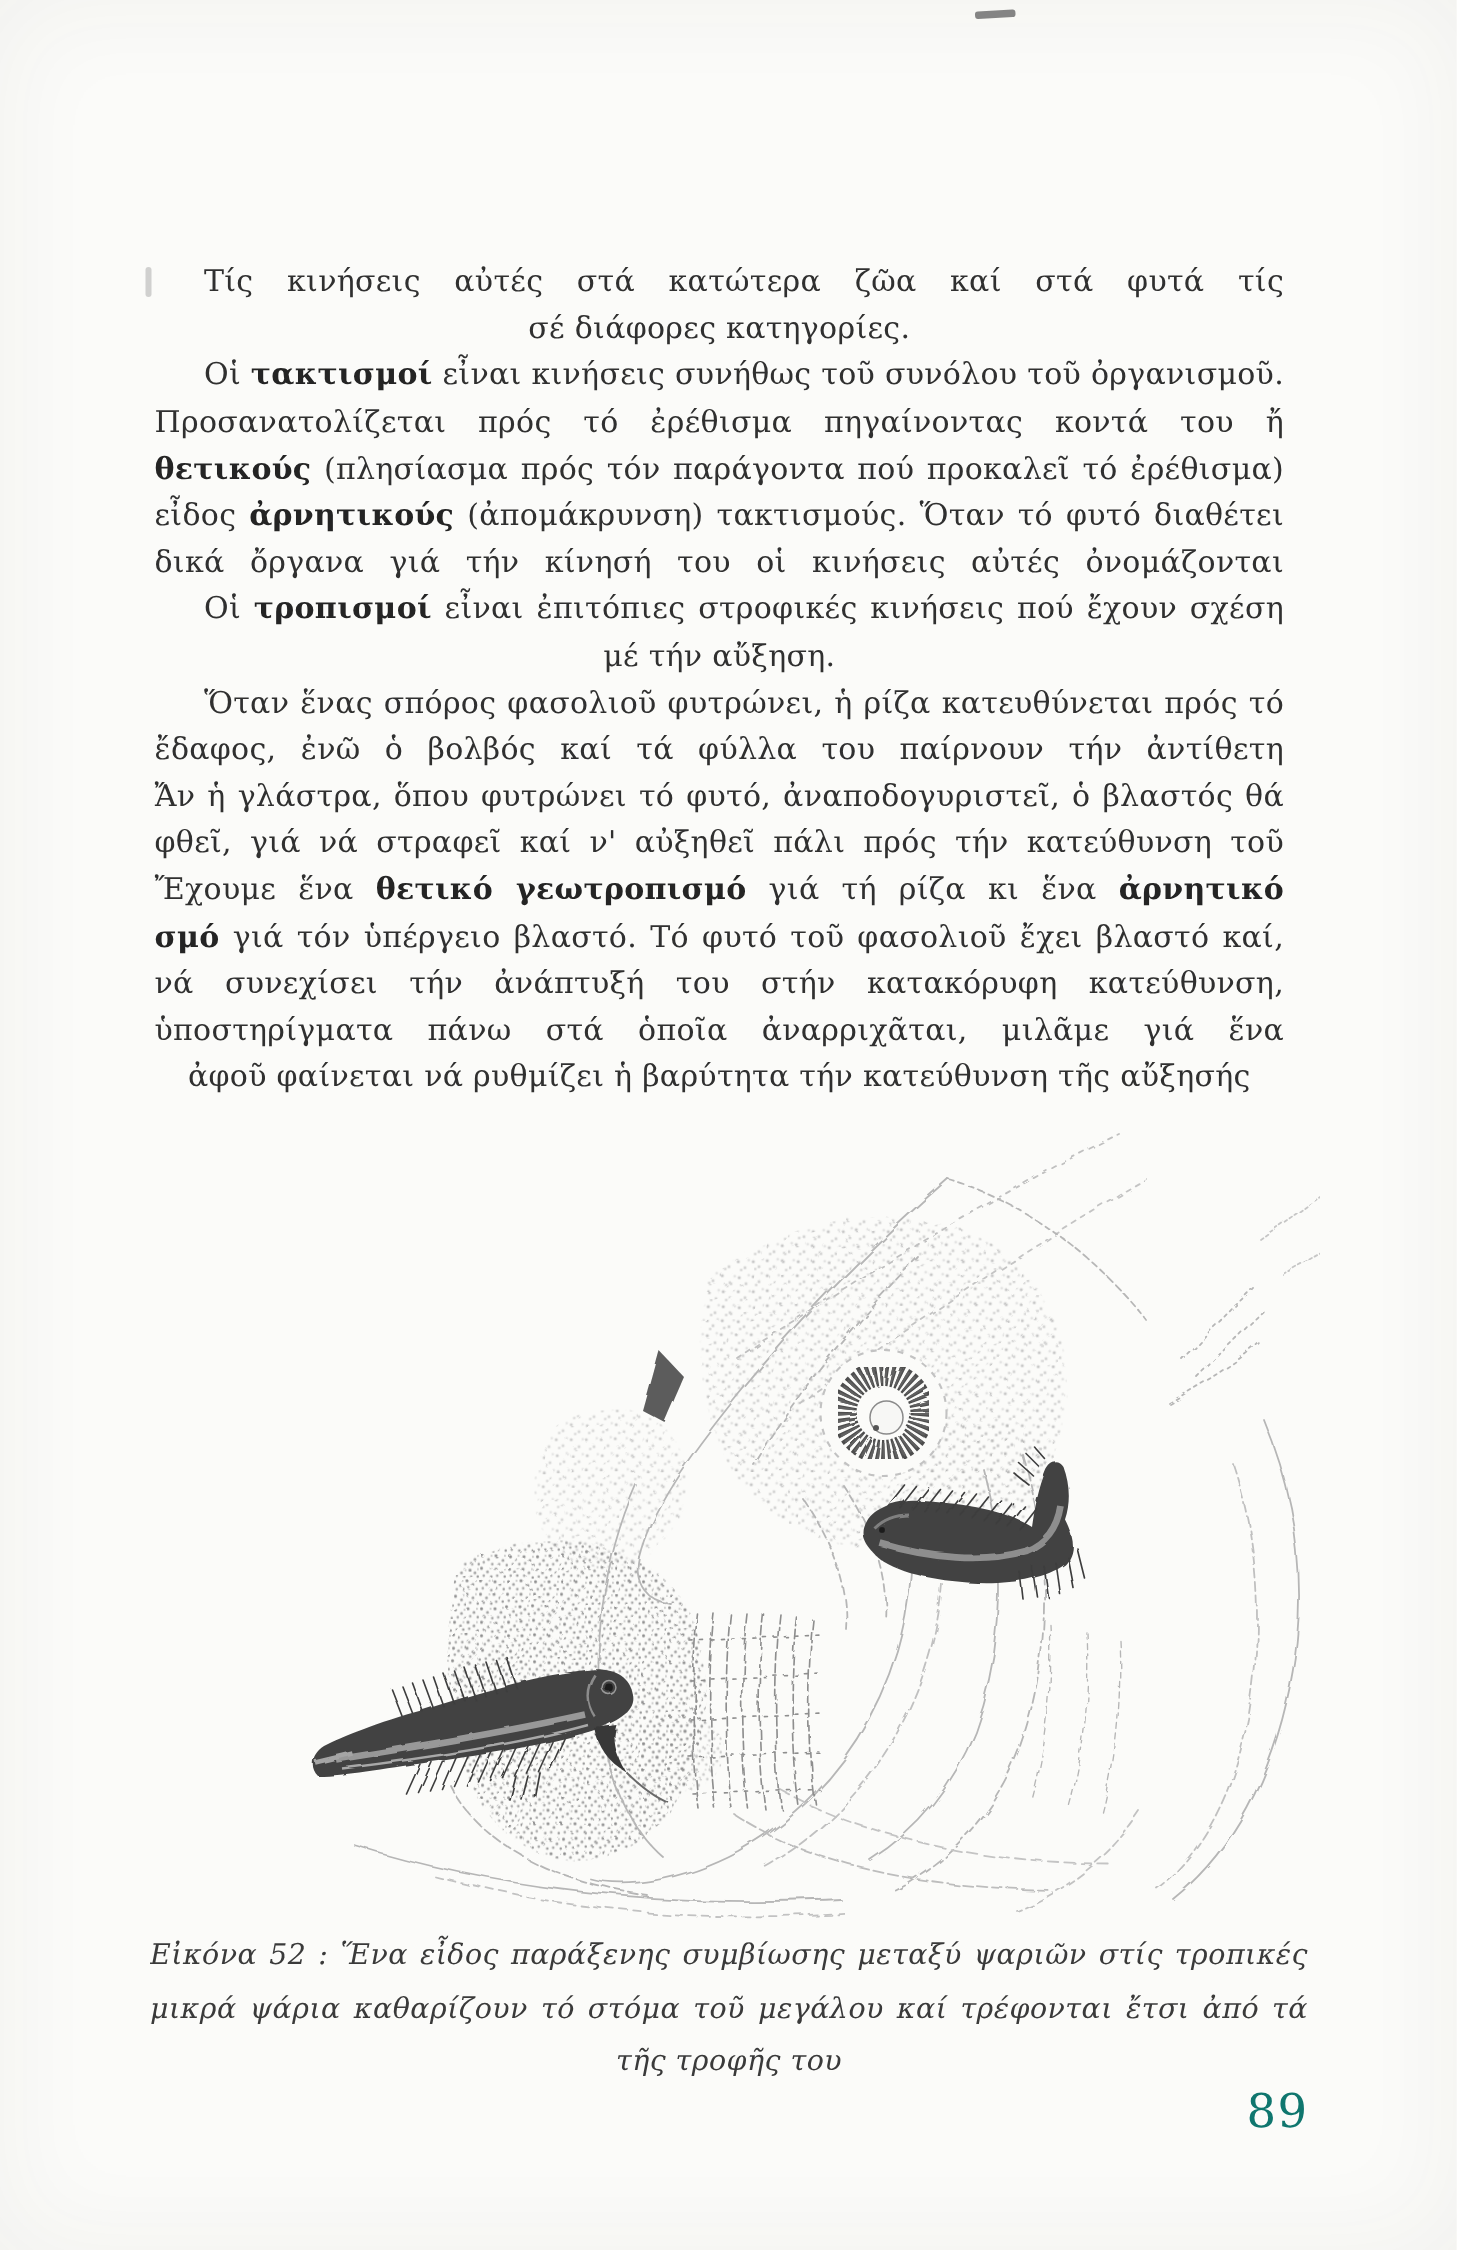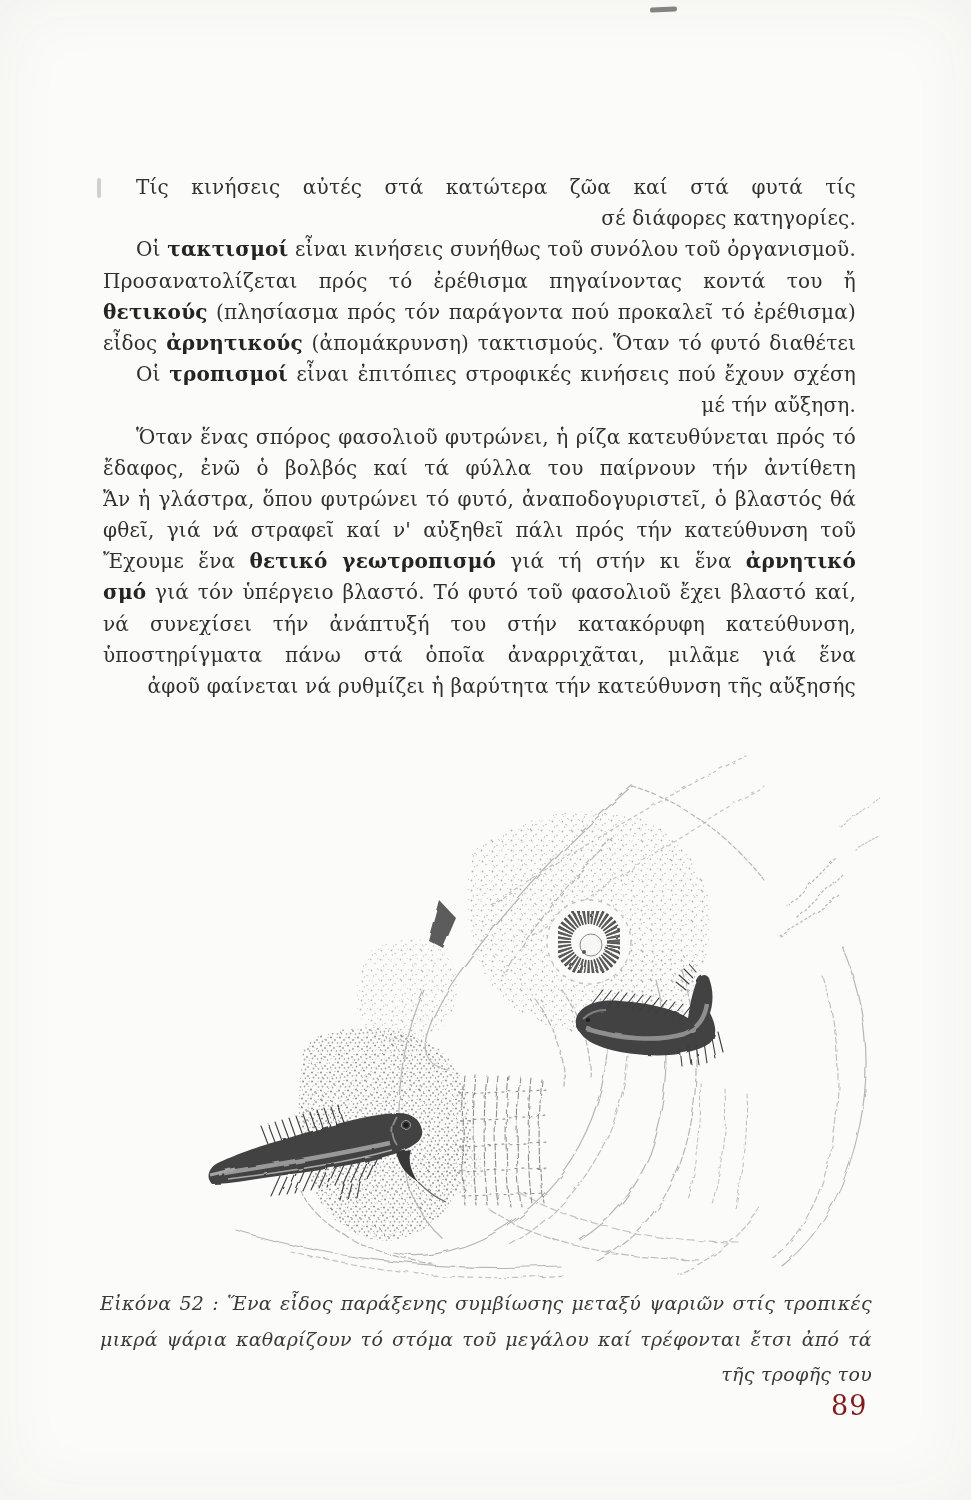--- a/index.html
+++ b/index.html
@@ -14,39 +14,39 @@
     position:absolute;inset:0;
     box-shadow:inset 0 0 70px rgba(60,55,45,0.05);
   }
   
   .text-block{
     position:absolute;left:103px;top:172px;width:753px;
     font-size:20px;line-height:31.2px;
     color:#303030;
     letter-spacing:0.2px;
   }
-  .line{height:31.2px;overflow:hidden;text-align:right;}
+  .line{height:31.2px;overflow:hidden;text-align:center;}
   .line.j{text-align:justify;text-align-last:justify;}
   .line.ind{text-indent:33px;}
   .line b{font-weight:bold;color:#242424;}
   
   .figure{
     position:absolute;left:140px;top:738px;width:740px;height:552px;
   }
   
   .caption{
     position:absolute;left:100px;top:1286px;width:772px;
     font-size:19px;line-height:35.5px;font-style:italic;
     color:#3a3a3a;letter-spacing:0.3px;
   }
   .caption .line{height:35.5px;}
   
   .pageno{
     position:absolute;left:831px;top:1390px;
-    font-size:27px;color:#7f1d1d;letter-spacing:1px;
+    font-size:31px;color:#0f766e;letter-spacing:1px;
   }
   
   .artifact-top{
     position:absolute;left:650px;top:7px;width:27px;height:5px;
     background:#707070;border-radius:2px;transform:rotate(-3deg);opacity:.85;
   }
   .artifact-left{
     position:absolute;left:97px;top:178px;width:4px;height:20px;
     background:#909090;border-radius:2px;opacity:.4;
   }
@@ -59,27 +59,28 @@
   <div class="artifact-top"></div>
   <div class="artifact-left"></div>
 
   <div class="text-block">
       <div class="line ind j"><span>Τίς κινήσεις αὐτές στά κατώτερα ζῶα καί στά φυτά τίς κατατάσσουμε</span></div>
       <div class="line"><span>σέ διάφορες κατηγορίες.</span></div>
       <div class="line ind j"><span>Οἱ </span><b>τακτισμοί</b><span> εἶναι κινήσεις συνήθως τοῦ συνόλου τοῦ ὀργανισμοῦ.</span></div>
       <div class="line j"><span>Προσανατολίζεται πρός τό ἐρέθισμα πηγαίνοντας κοντά του ἤ ἀποφεύγον-</span></div>
       <div class="line j"><b>θετικούς</b><span> (πλησίασμα πρός τόν παράγοντα πού προκαλεῖ τό ἐρέθισμα) καί</span></div>
       <div class="line j"><span>εἶδος </span><b>ἀρνητικούς</b><span> (ἀπομάκρυνση) τακτισμούς. Ὅταν τό φυτό διαθέτει εἰ-</span></div>
+      <div class="line j"><span>δικά ὄργανα γιά τήν κίνησή του οἱ κινήσεις αὐτές ὀνομάζονται </span></div>
       <div class="line ind j"><span>Οἱ </span><b>τροπισμοί</b><span> εἶναι ἐπιτόπιες στροφικές κινήσεις πού ἔχουν σχέση</span></div>
       <div class="line"><span>μέ τήν αὔξηση.</span></div>
       <div class="line ind j"><span>Ὅταν ἕνας σπόρος φασολιοῦ φυτρώνει, ἡ ρίζα κατευθύνεται πρός τό</span></div>
       <div class="line j"><span>ἔδαφος, ἐνῶ ὁ βολβός καί τά φύλλα του παίρνουν τήν ἀντίθετη κατεύθυνση.</span></div>
       <div class="line j"><span>Ἄν ἡ γλάστρα, ὅπου φυτρώνει τό φυτό, ἀναποδογυριστεῖ, ὁ βλαστός θά καμ-</span></div>
       <div class="line j"><span>φθεῖ, γιά νά στραφεῖ καί ν' αὐξηθεῖ πάλι πρός τήν κατεύθυνση τοῦ ἥλιου.</span></div>
-      <div class="line j"><span>Ἔχουμε ἕνα </span><b>θετικό γεωτροπισμό</b><span> γιά τή στήν κι ἕνα </span><b>ἀρνητικό γεωτροπι-</b></div>
+      <div class="line j"><span>Ἔχουμε ἕνα </span><b>θετικό γεωτροπισμό</b><span> γιά τή ρίζα κι ἕνα </span><b>ἀρνητικό γεωτροπι-</b></div>
       <div class="line j"><b>σμό</b><span> γιά τόν ὑπέργειο βλαστό. Τό φυτό τοῦ φασολιοῦ ἔχει βλαστό καί, γιά</span></div>
       <div class="line j"><span>νά συνεχίσει τήν ἀνάπτυξή του στήν κατακόρυφη κατεύθυνση, χρειάζεται</span></div>
       <div class="line j"><span>ὑποστηρίγματα πάνω στά ὁποῖα ἀναρριχᾶται, μιλᾶμε γιά ἕνα </span></div>
       <div class="line"><span>ἀφοῦ φαίνεται νά ρυθμίζει ἡ βαρύτητα τήν κατεύθυνση τῆς αὔξησής του.</span></div>
     </div>
 
   <svg class="figure" viewBox="0 0 740 552" xmlns="http://www.w3.org/2000/svg" aria-hidden="true">
     <defs>
       <pattern id="st1" width="10" height="10" patternUnits="userSpaceOnUse">
         <circle cx="1.5" cy="2.5" r="0.9" fill="#b2b2b2"></circle>

